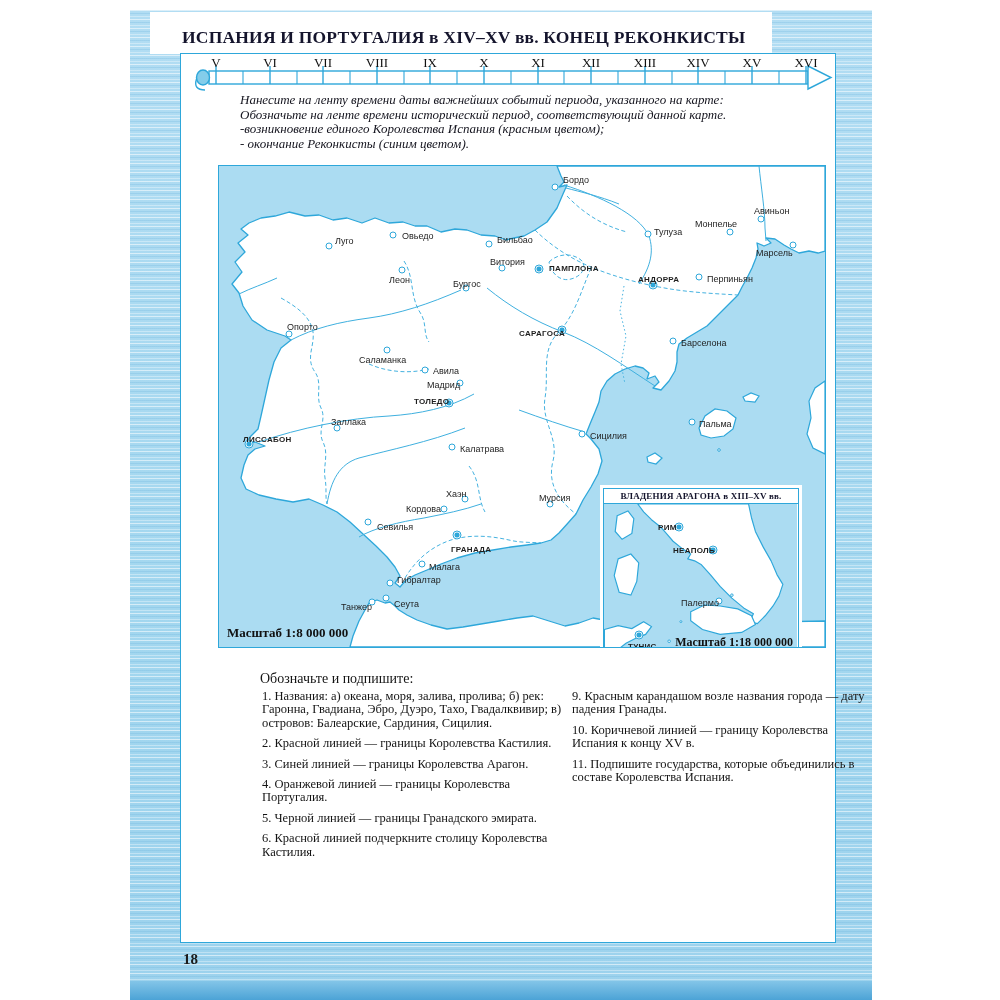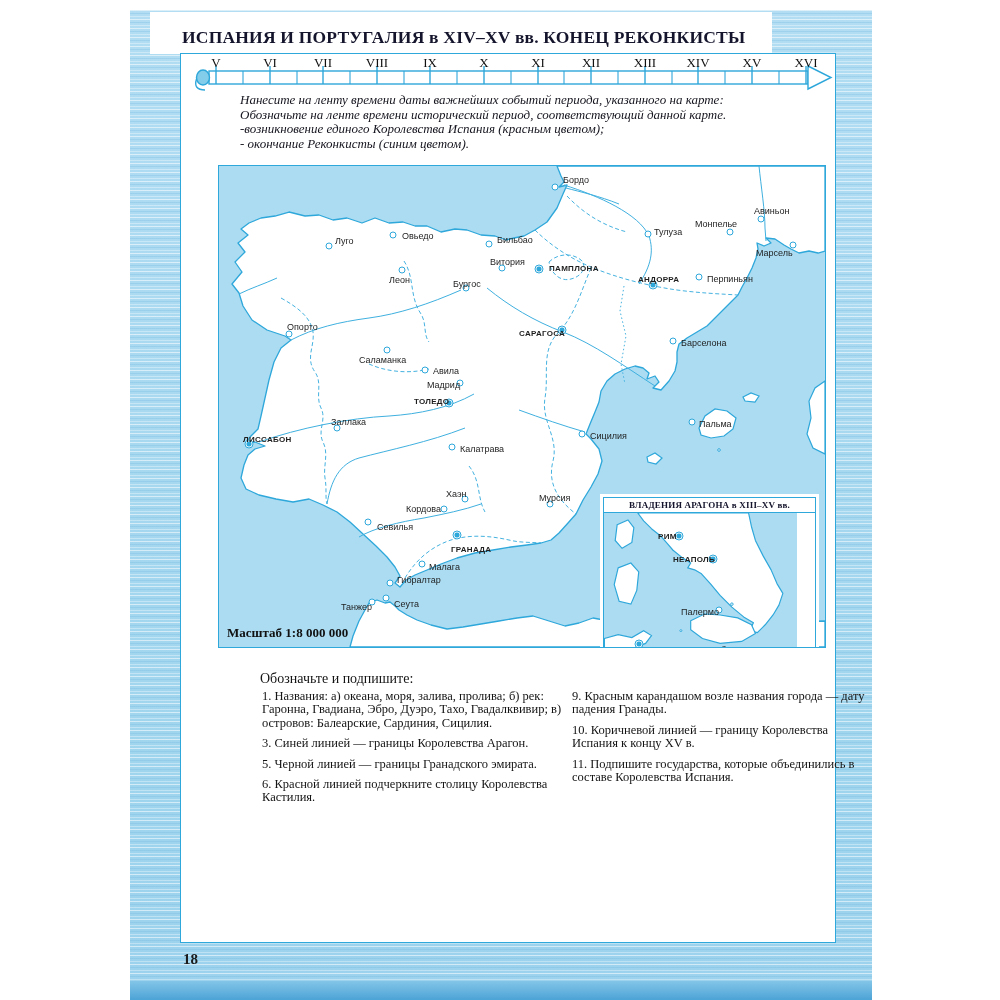--- a/index.html
+++ b/index.html
@@ -43,21 +43,21 @@
   .clabel.cap{font:700 8px "Liberation Sans",sans-serif;letter-spacing:.3px;}
   .marker{position:absolute;width:5px;height:5px;border:1.2px solid #2ea7da;border-radius:50%;
     background:#fff;transform:translate(-50%,-50%);z-index:3;}
   .marker.capital{width:7px;height:7px;}
   .marker.capital::after{content:'';position:absolute;left:1.4px;top:1.4px;right:1.4px;bottom:1.4px;
     background:#2ea7da;border-radius:50%;}
   .scale-label{position:absolute;left:8px;bottom:6px;font:700 13px "Liberation Serif",serif;
     color:#111;z-index:4;}
 
   
-  .inset{position:absolute;left:384px;top:331px;width:213px;height:168px;background:#fff;
+  .inset{position:absolute;left:384px;top:322px;width:196px;height:168px;background:#fff;
     border:1.4px solid #2ea7da;outline:3px solid #ffffff;box-sizing:border-box;z-index:6;}
   .inset-titlebar{position:absolute;left:0;top:0;width:100%;height:15px;background:#fff;
     border-bottom:1.4px solid #2ea7da;box-sizing:border-box;text-align:center;
     font:700 9px "Liberation Serif",serif;color:#14142c;line-height:14px;letter-spacing:.2px;}
   .inset-map{position:absolute;left:0;top:15px;width:193px;height:150px;background:#abdcf2;overflow:hidden;}
   .inset-scale{position:absolute;right:4px;bottom:4px;font:700 12px "Liberation Serif",serif;color:#111;z-index:5;}
 
   
   .tasks-heading{position:absolute;left:260px;top:671px;font:14px "Liberation Serif",serif;color:#141414;}
   .task-col{position:absolute;top:690px;font:12.5px "Liberation Serif",serif;color:#141414;line-height:13.4px;margin-left:40px;}
@@ -291,21 +291,23 @@
       <span class="clabel" style="left:77px;top:95px">Палермо</span>
       <span class="clabel cap" style="left:24px;top:138px">ТУНИС</span>
       <div class="inset-scale">Масштаб 1:18 000 000</div>
     </div>
   </div>
 </div>
 
 <div class="tasks-heading">Обозначьте и подпишите:</div>
 <div class="task-col left">
   <div class="task-item">1. Названия: а) океана, моря, залива, пролива; б) рек: Гаронна, Гвадиана, Эбро, Дуэро, Тахо, Гвадалквивир; в) островов: Балеарские, Сардиния, Сицилия.</div>
+  <div class="task-item">2. Красной линией — границы Королевства Кастилия.</div>
   <div class="task-item">3. Синей линией — границы Королевства Арагон.</div>
+  <div class="task-item">4. Оранжевой линией — границы Королевства Португалия.</div>
   <div class="task-item">5. Черной линией — границы Гранадского эмирата.</div>
   <div class="task-item">6. Красной линией подчеркните столицу Королевства Кастилия.</div>
 </div>
 <div class="task-col right">
   <div class="task-item">9. Красным карандашом возле названия города — дату падения Гранады.</div>
   <div class="task-item">10. Коричневой линией — границу Королевства Испания к концу XV в.</div>
   <div class="task-item">11. Подпишите государства, которые объединились в составе Королевства Испания.</div>
 </div>
 
 <div class="page-num">18</div>

